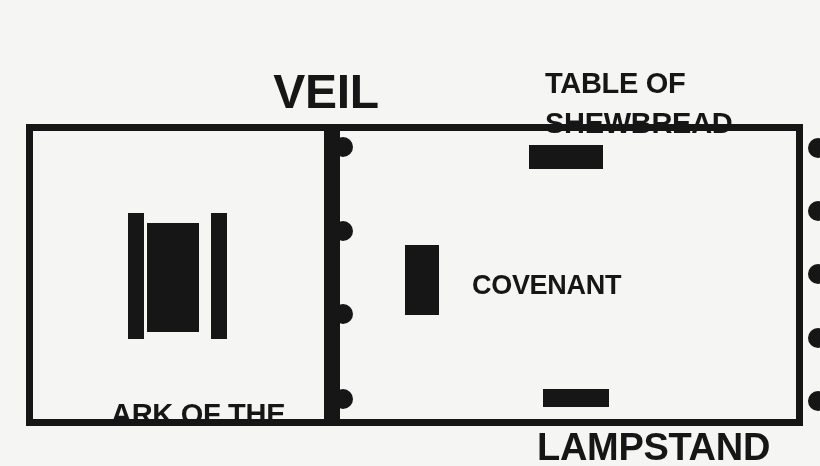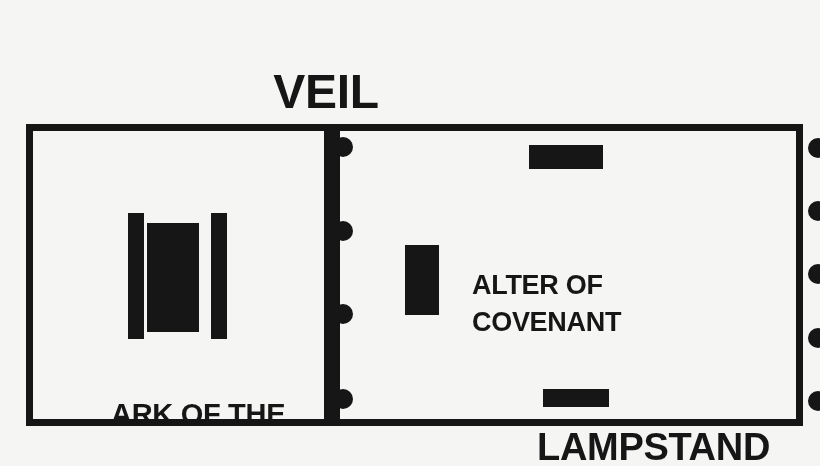--- a/index.html
+++ b/index.html
@@ -67,40 +67,43 @@
     background: var(--ink);
   }
 </style>
 </head>
 <body>
 
 <div class="stage">
 
   <div class="lbl veil-lbl">VEIL</div>
 
+  <div class="lbl table-lbl">
+    <div>TABLE OF</div>
+    <div>SHEWBREAD</div>
+  </div>
 
   <div class="lbl lamp-lbl">LAMPSTAND</div>
 
   <div class="outline"></div>
   <div class="veil-line"></div>
 
   <div class="shape ark-left-pole"></div>
   <div class="shape ark-body"></div>
   <div class="shape ark-right-pole"></div>
 
   <div class="lbl ark-lbl">
     <div>ARK OF THE</div>
   </div>
 
   <div class="shape table-shape"></div>
   <div class="shape altar-shape"></div>
   <div class="shape lamp-shape"></div>
 
   <div class="lbl altar-lbl">
-    <div>ALTER OF</div>
     <div>COVENANT</div>
   </div>
 
   <div class="dot" style="left:317px; top:121px;"></div>
   <div class="dot" style="left:317px; top:205px;"></div>
   <div class="dot" style="left:317px; top:288px;"></div>
   <div class="dot" style="left:317px; top:373px;"></div>
 
   <div class="dot" style="left:792px; top:122px;"></div>
   <div class="dot" style="left:792px; top:185px;"></div>

